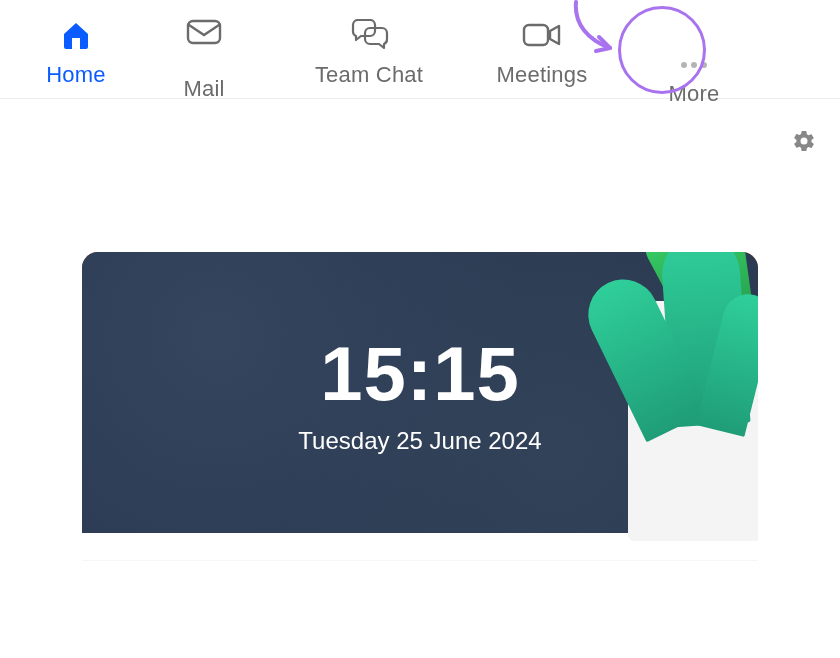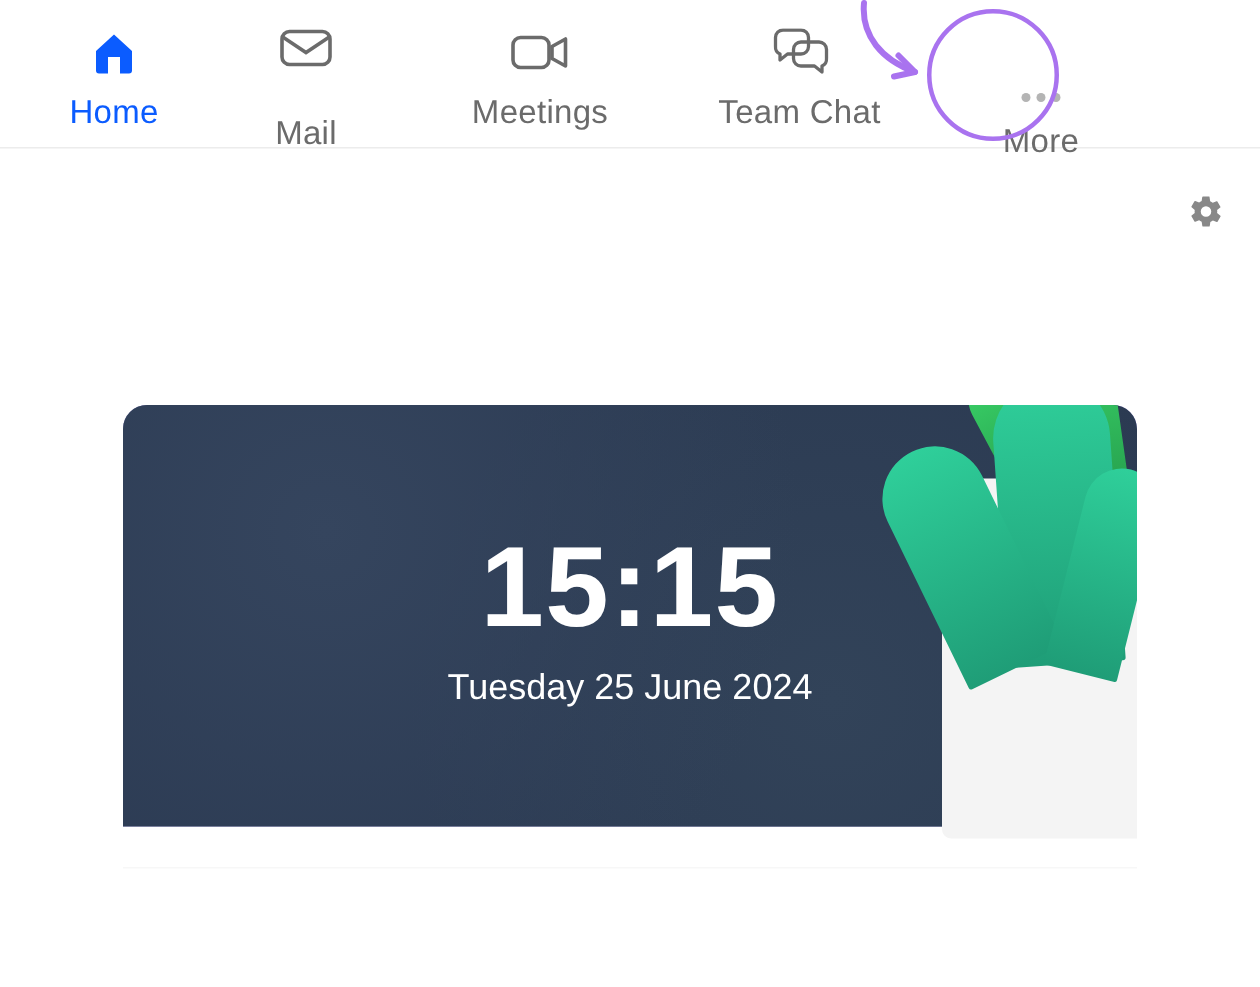--- a/index.html
+++ b/index.html
@@ -75,27 +75,27 @@
       display: flex;
       align-items: center;
       justify-content: center;
       cursor: pointer;
       color: #777;
     }
     
     .card {
       position: absolute;
       left: 82px;
-      top: 270px;
+      top: 252px;
       width: 676px;
       height: 308px;
       border-radius: 16px 16px 0 0;
       overflow: hidden;
       box-shadow: 0 1px 0 rgba(0,0,0,0.03);
-      background:#c4b5fd;
+      background:#f97316;
     }
     .card-top {
       height: 281px;
       background: #2b3a52;
       background-image:
         radial-gradient(circle at 20% 30%, #35455e 0, rgba(43,58,82,0) 55%),
         radial-gradient(circle at 70% 70%, #324359 0, rgba(43,58,82,0) 55%);
       position: relative;
       display: flex;
       flex-direction: column;
@@ -156,38 +156,38 @@
   <div class="tab tab-mail">
     <div class="icon-wrap">
       <svg width="36" height="28" viewBox="0 0 36 28">
         <rect x="2" y="3" width="32" height="22" rx="5" ry="5" fill="none" stroke="#6b6b6b" stroke-width="2.4"></rect>
         <path d="M3 7 L18 17 L33 7" fill="none" stroke="#6b6b6b" stroke-width="2.4" stroke-linecap="round"></path>
       </svg>
     </div>
     <div class="tab-label">Mail</div>
   </div>
 
+  <div class="tab tab-teamchat">
+    <div class="icon-wrap">
+      <svg width="40" height="32" viewBox="0 0 40 32">
+        <path d="M4 6 a5 5 0 0 1 5 -5 h12 a5 5 0 0 1 5 5 v6 a5 5 0 0 1 -5 5 H12 l-5 4 v-4 a5 5 0 0 1 -3 -5 Z" fill="none" stroke="#6b6b6b" stroke-width="2.2" stroke-linejoin="round"></path>
+        <path d="M16 14 a5 5 0 0 1 5 -5 h12 a5 5 0 0 1 5 5 v6 a5 5 0 0 1 -3 5 v4 l-5 -4 H21 a5 5 0 0 1 -5 -5 Z" fill="none" stroke="#6b6b6b" stroke-width="2.2" stroke-linejoin="round"></path>
+      </svg>
+    </div>
+    <div class="tab-label">Team Chat</div>
+  </div>
+
   <div class="tab tab-meetings">
     <div class="icon-wrap">
       <svg width="40" height="26" viewBox="0 0 40 26">
         <rect x="2" y="3" width="24" height="20" rx="5" fill="none" stroke="#6b6b6b" stroke-width="2.4"></rect>
         <path d="M28 9 L37 4 V22 L28 17 Z" fill="none" stroke="#6b6b6b" stroke-width="2.4" stroke-linejoin="round"></path>
       </svg>
     </div>
     <div class="tab-label">Meetings</div>
-  </div>
-
-  <div class="tab tab-teamchat">
-    <div class="icon-wrap">
-      <svg width="40" height="32" viewBox="0 0 40 32">
-        <path d="M4 6 a5 5 0 0 1 5 -5 h12 a5 5 0 0 1 5 5 v6 a5 5 0 0 1 -5 5 H12 l-5 4 v-4 a5 5 0 0 1 -3 -5 Z" fill="none" stroke="#6b6b6b" stroke-width="2.2" stroke-linejoin="round"></path>
-        <path d="M16 14 a5 5 0 0 1 5 -5 h12 a5 5 0 0 1 5 5 v6 a5 5 0 0 1 -3 5 v4 l-5 -4 H21 a5 5 0 0 1 -5 -5 Z" fill="none" stroke="#6b6b6b" stroke-width="2.2" stroke-linejoin="round"></path>
-      </svg>
-    </div>
-    <div class="tab-label">Team Chat</div>
   </div>
 
   <div class="tab tab-more">
     <div class="icon-wrap">
       <svg width="40" height="12" viewBox="0 0 40 12">
         <circle cx="10" cy="6" r="3" fill="#b4b4b4"></circle>
         <circle cx="20" cy="6" r="3" fill="#b4b4b4"></circle>
         <circle cx="30" cy="6" r="3" fill="#b4b4b4"></circle>
       </svg>
     </div>

